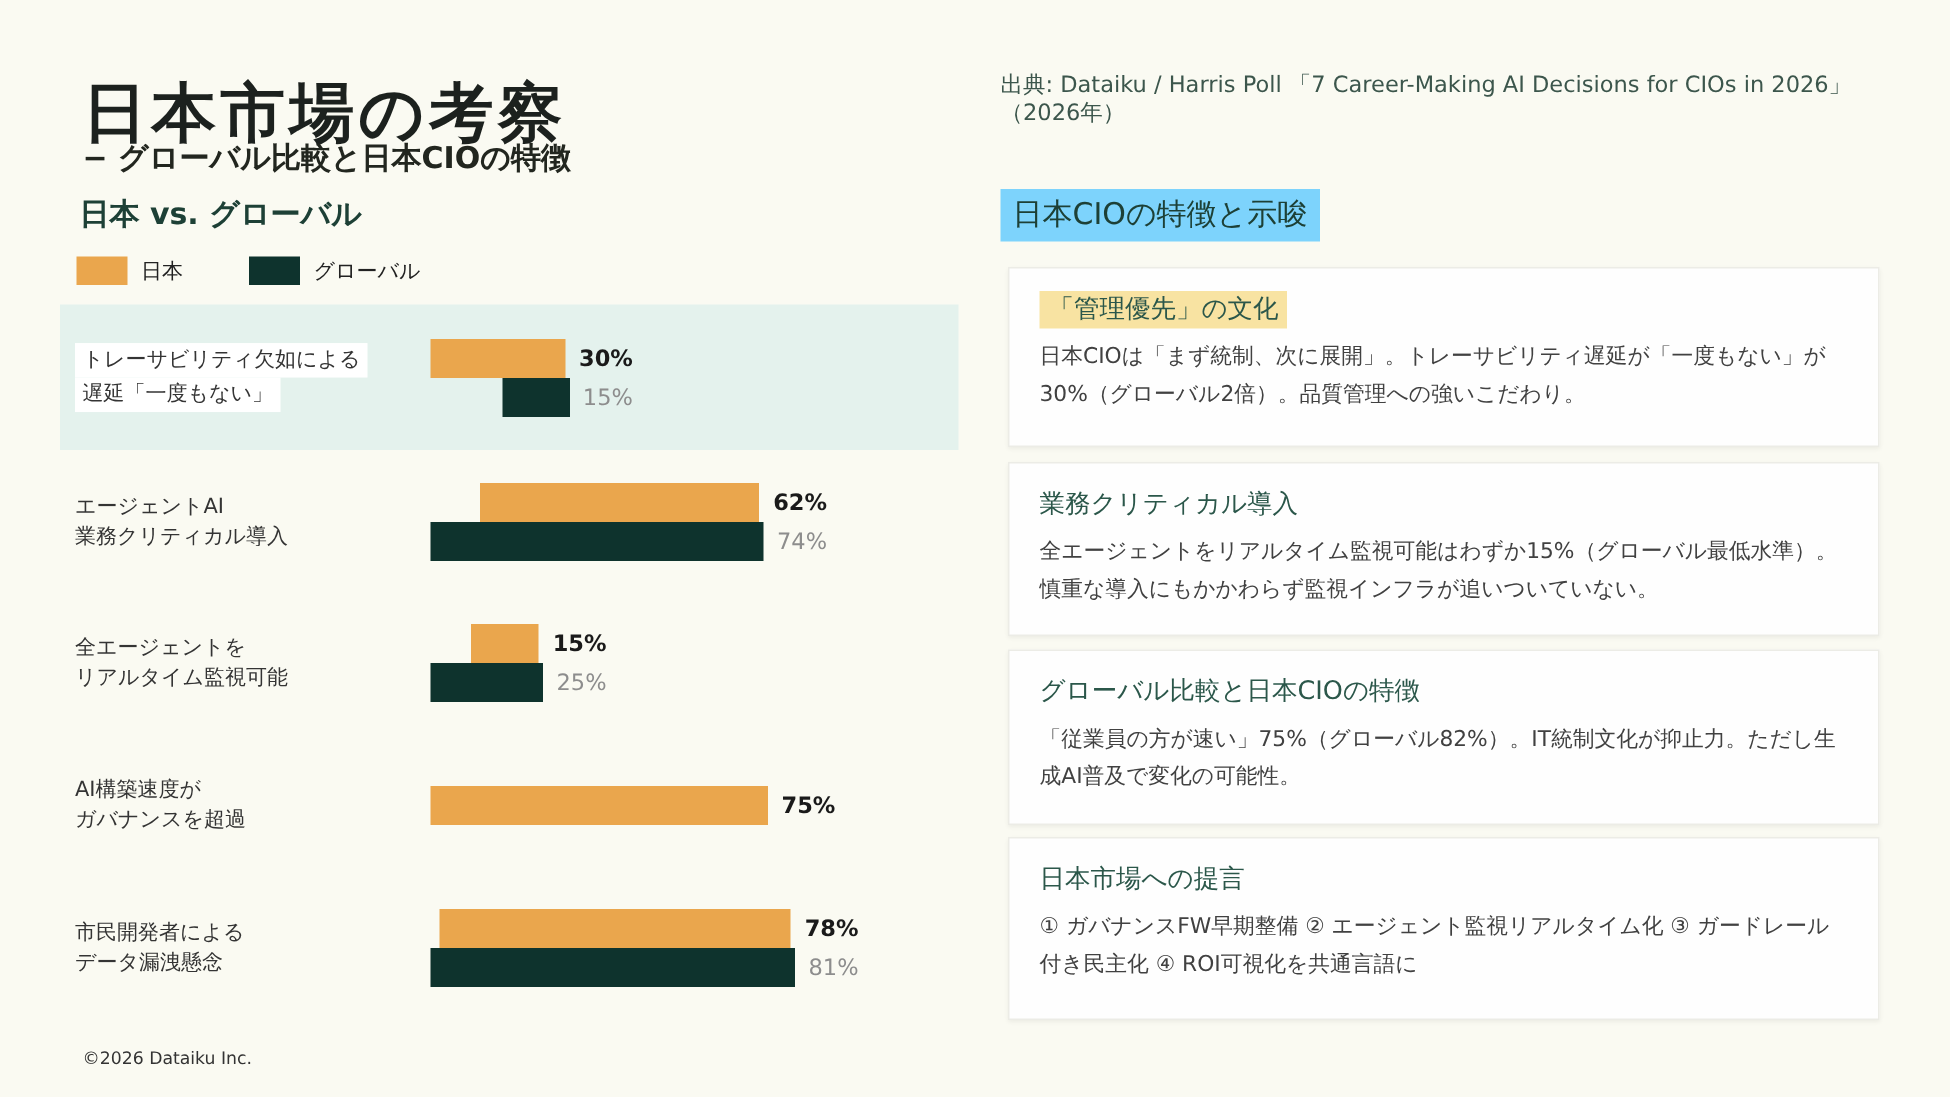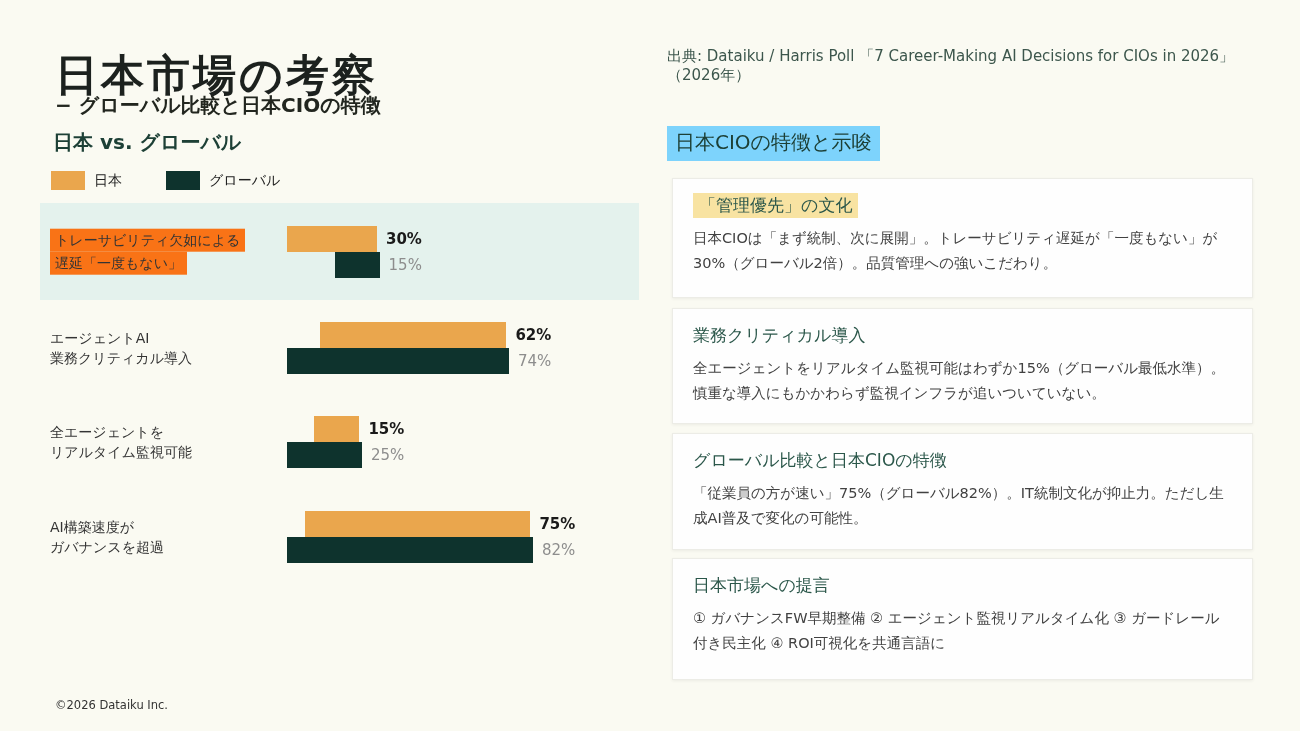--- a/index.html
+++ b/index.html
@@ -41,21 +41,21 @@
   .row-2{top:97px;height:95px;}
   .row-3{top:192px;height:94px;}
   .row-4{top:286px;height:95px;}
   .row-5{top:381px;height:95px;}
   .row-label{
     position:absolute;left:10px;top:50%;transform:translateY(-50%);
     font-size:14px;line-height:1.45;color:#343434;max-width:225px;
   }
   .row-label .hl{
     display:block;width:fit-content;
-    background:#f97316;padding:1px 5px 2px 5px;
+    background:#ffffff;padding:1px 5px 2px 5px;
   }
   .bars{
     position:absolute;left:247px;top:50%;transform:translateY(-50%);
     display:flex;flex-direction:column;gap:0;align-items:flex-end;
   }
   .bar-line{display:flex;align-items:center;}
   .bar{height:26px;}
   .bar-japan{background:#eaa64d;}
   .bar-global{background:#0e332d;}
   .val{font-size:15px;margin-left:9px;white-space:nowrap;}
@@ -177,27 +177,39 @@
   <div class="row row-4">
     <div class="row-label">
       <span>AI構築速度が</span><br>
       <span>ガバナンスを超過</span>
     </div>
     <div class="bars">
       <div class="bar-line">
         <div class="bar bar-japan" style="width: 225px;"></div>
         <span class="val val-japan">75%</span>
       </div>
-      <div class="bar-line">
-        <div class="bar bar-global" style="width: 246px;"></div>
-        <span class="val val-global">82%</span>
-      </div>
-    </div>
-  </div>
-
+    </div>
+  </div>
+
+  <div class="row row-5">
+    <div class="row-label">
+      <span>市民開発者による</span><br>
+      <span>データ漏洩懸念</span>
+    </div>
+    <div class="bars">
+      <div class="bar-line">
+        <div class="bar bar-japan" style="width: 234px;"></div>
+        <span class="val val-japan">78%</span>
+      </div>
+      <div class="bar-line">
+        <div class="bar bar-global" style="width: 243px;"></div>
+        <span class="val val-global">81%</span>
+      </div>
+    </div>
+  </div>
 
 </div>
 
 <div class="abs footer">©2026 Dataiku Inc.</div>
 
 <div class="abs source">出典: Dataiku / Harris Poll 「7 Career-Making AI Decisions for CIOs in 2026」（2026年）</div>
 <div class="abs insights-header">日本CIOの特徴と示唆</div>
 
 <div class="abs cards">
   <div class="card card-1">

